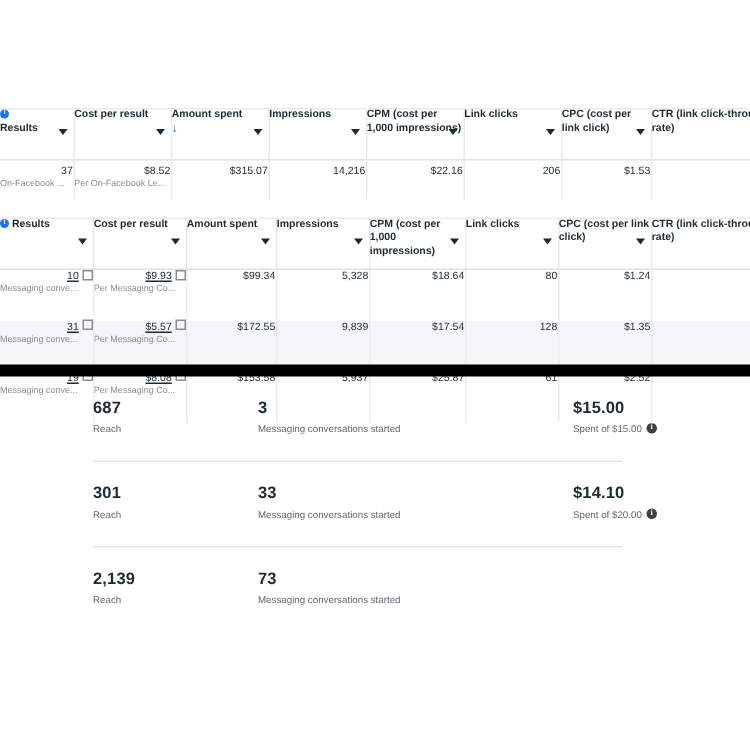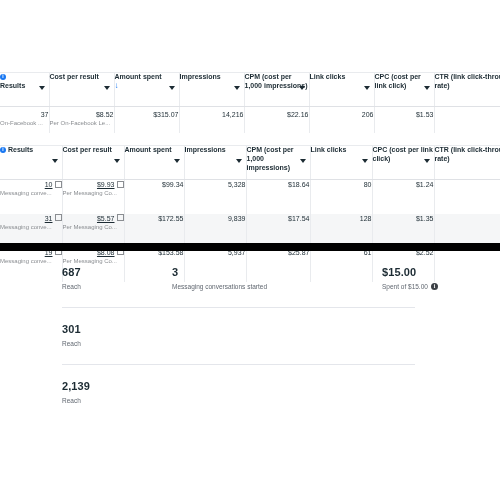--- a/index.html
+++ b/index.html
@@ -447,26 +447,38 @@
         <div class="sum-label"><span>Spent of $15.00</span><span class="info-glyph"></span></div>
       </div>
       <div class="divider"></div>
     </div>
 
     <div class="sum-row">
       <div class="sum-cell c1">
         <div class="sum-value">301</div>
         <div class="sum-label">Reach</div>
       </div>
+      <div class="sum-cell c2">
+        <div class="sum-value">33</div>
+        <div class="sum-label">Messaging conversations started</div>
+      </div>
+      <div class="sum-cell c3">
+        <div class="sum-value">$14.10</div>
+        <div class="sum-label"><span>Spent of $20.00</span><span class="info-glyph"></span></div>
+      </div>
       <div class="divider"></div>
     </div>
 
     <div class="sum-row last">
       <div class="sum-cell c1">
         <div class="sum-value">2,139</div>
         <div class="sum-label">Reach</div>
       </div>
+      <div class="sum-cell c2">
+        <div class="sum-value">73</div>
+        <div class="sum-label">Messaging conversations started</div>
+      </div>
 
     </div>
 
   </div>
 
 </div>
 
 </body></html>

